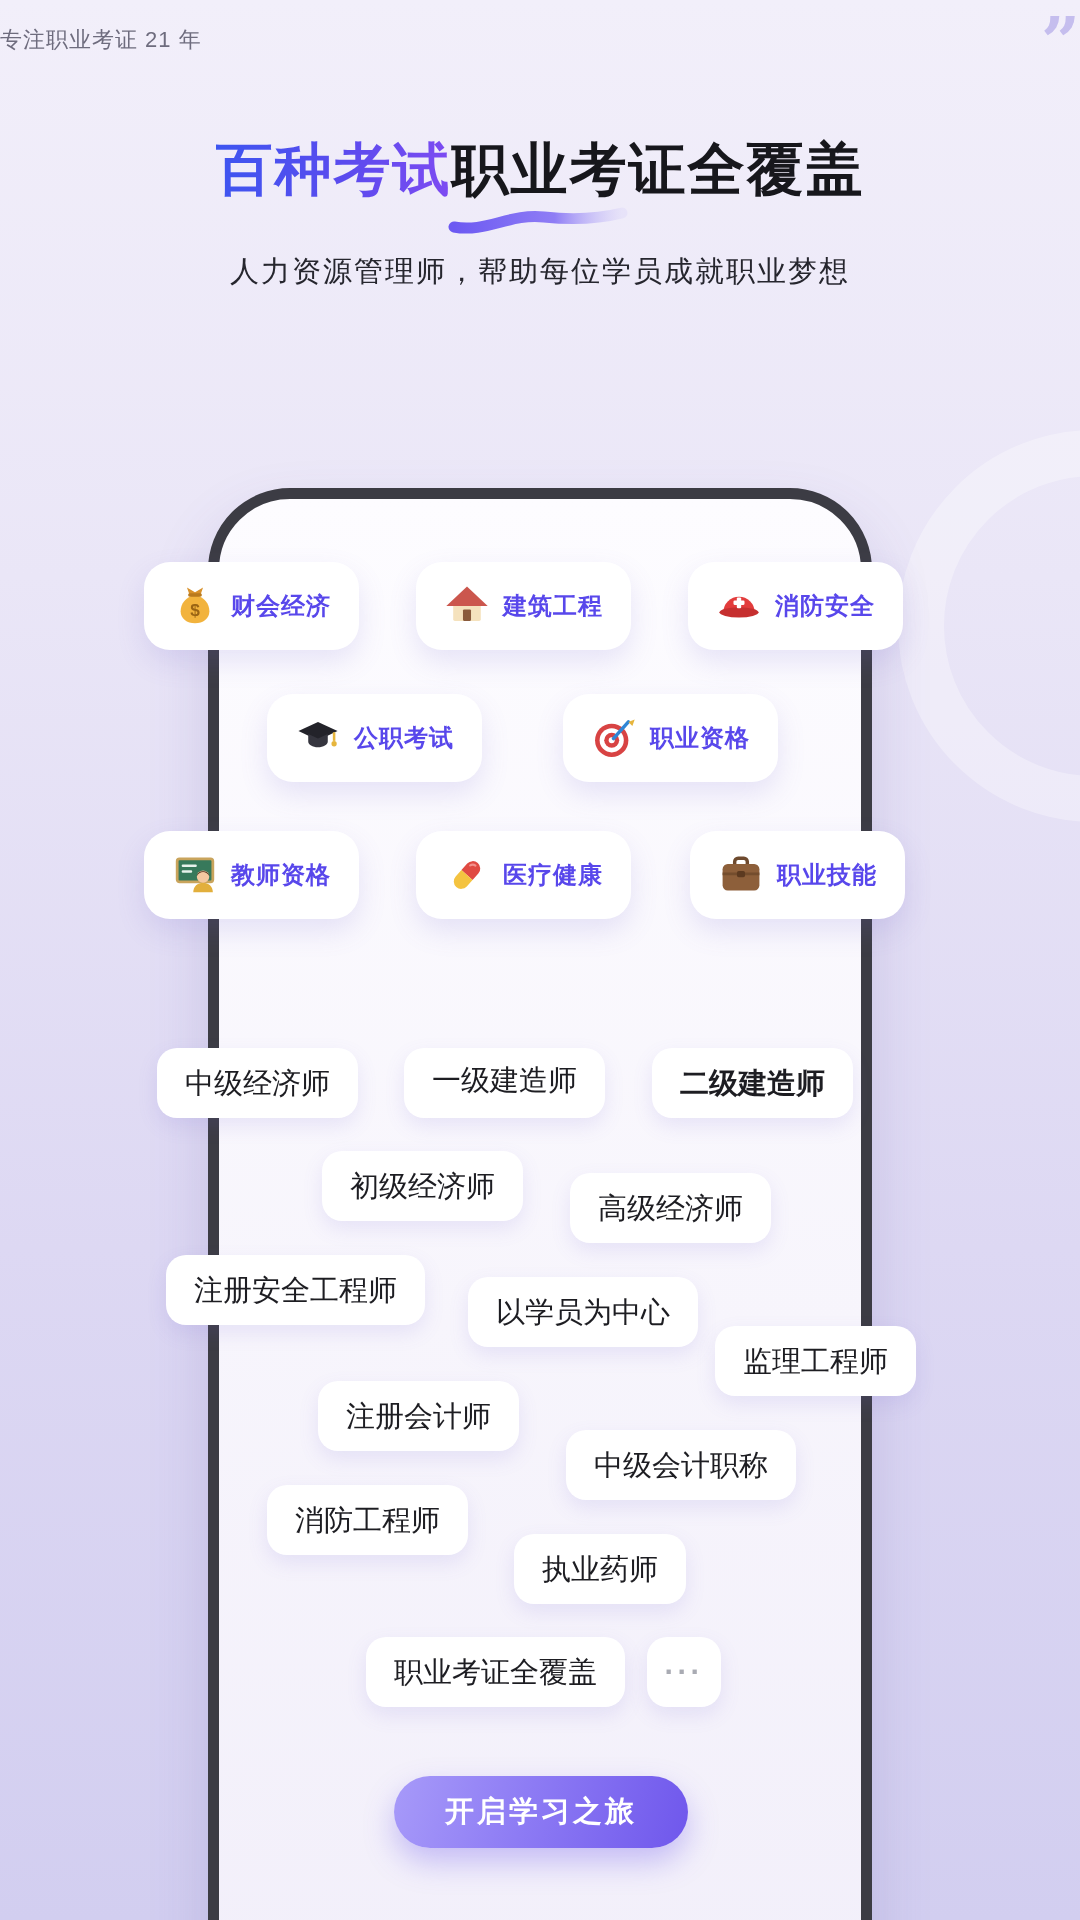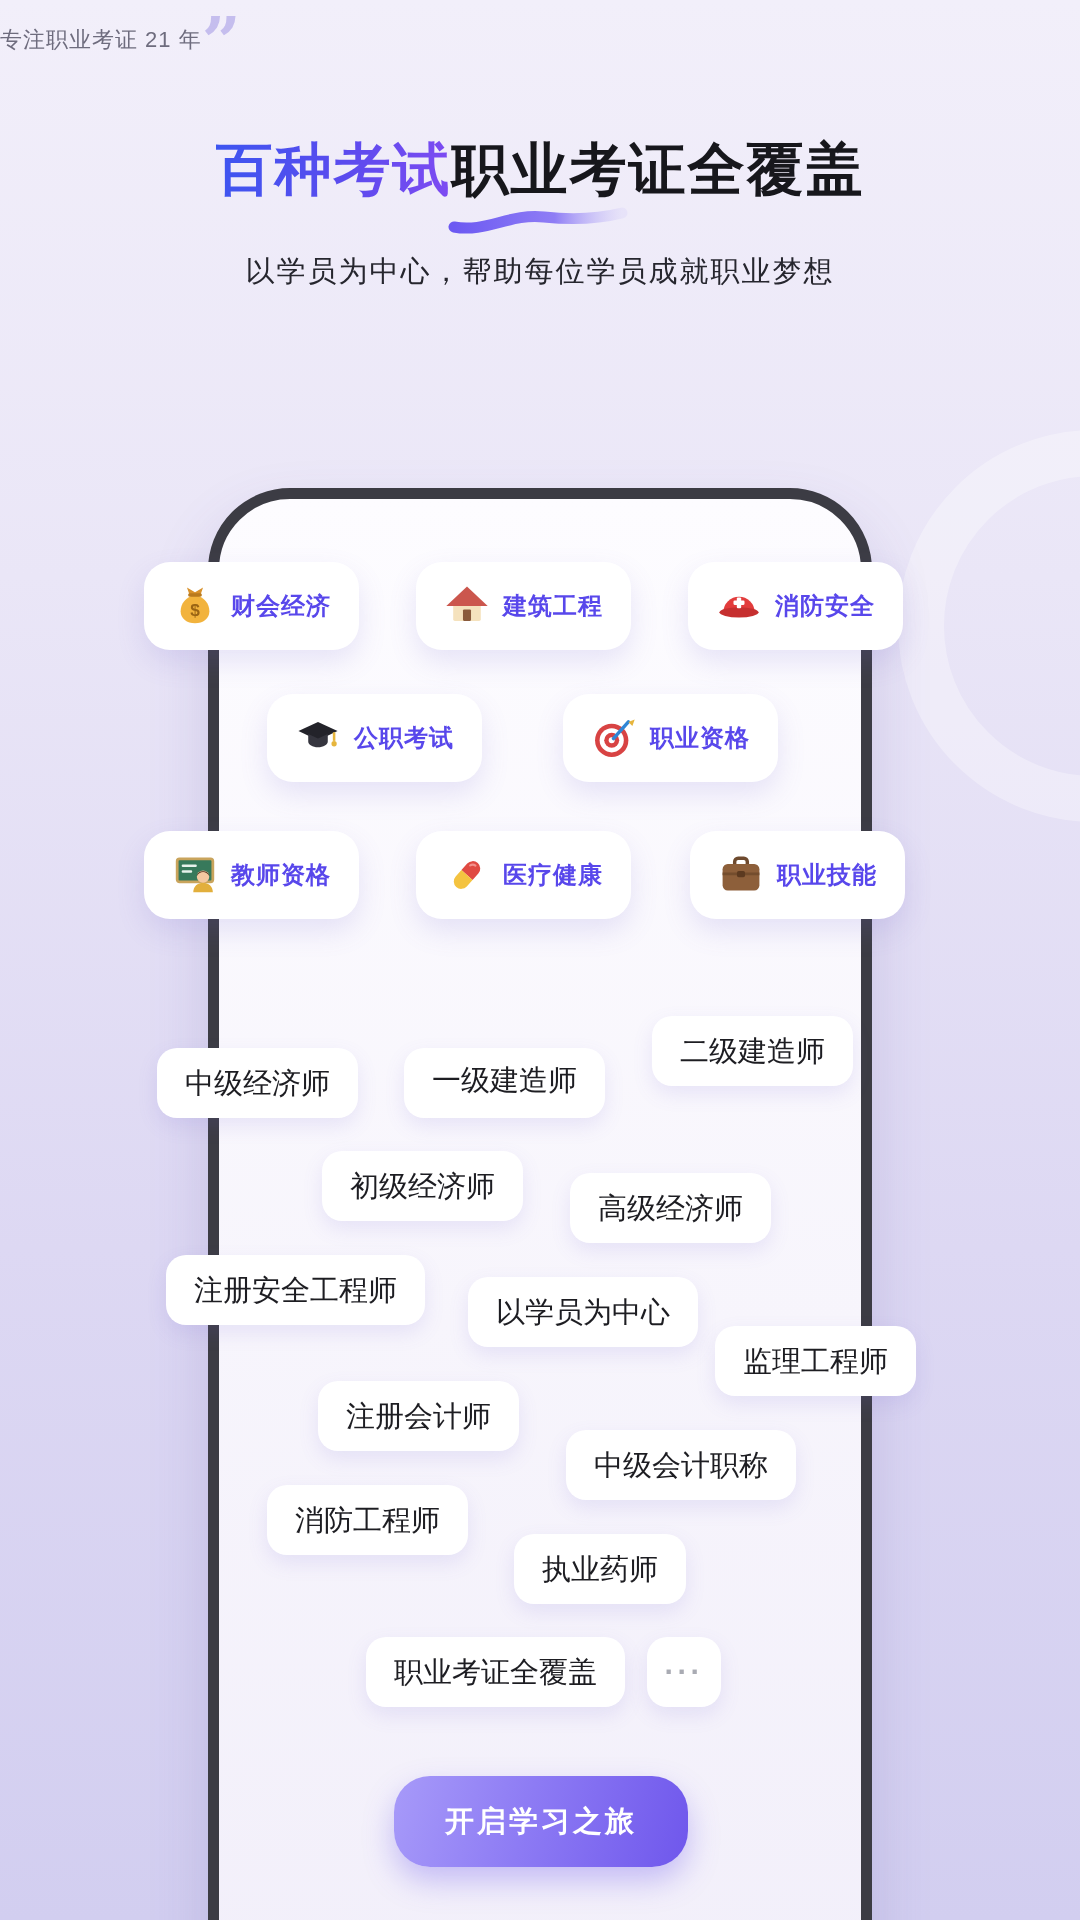--- a/index.html
+++ b/index.html
@@ -10,21 +10,21 @@
     font-family:"Liberation Sans","DejaVu Sans",sans-serif;
   }
   
   .ring{
     position:absolute; left:898px; top:430px; width:392px; height:392px;
     border:46px solid rgba(255,255,255,0.32); border-radius:50%;
   }
   
   .tagline-row{
     position:absolute; top:18px; left:0; width:100%;
-    display:flex; justify-content:flex-start; align-items:flex-start; gap:0;
+    display:flex; justify-content:space-between; align-items:flex-start; gap:0;
   }
   .tagline{ font-size:22px; color:#6E6C7E; line-height:44px; letter-spacing:1px; }
   .quote{
     font-size:68px; line-height:50px; color:#AEA4E8; opacity:.65;
     font-family:"DejaVu Serif","Liberation Serif",serif; font-weight:bold;
     position:relative; top:-2px;
   }
   .title{
     position:absolute; top:136px; left:0; width:100%; text-align:center;
     font-size:57px; font-weight:900; color:#17171C; letter-spacing:2px; line-height:66px;
@@ -59,33 +59,33 @@
   .chip-label{ font-size:24px; font-weight:bold; color:#5847EB; letter-spacing:1px; white-space:nowrap; }
   .c1{ left:144px; top:562px; } .c2{ left:416px; top:562px; } .c3{ left:688px; top:562px; }
   .c4{ left:267px; top:694px; } .c5{ left:563px; top:694px; }
   .c6{ left:144px; top:831px; } .c7{ left:416px; top:831px; } .c8{ left:690px; top:831px; }
   
   .tag{
     position:absolute; height:70px; line-height:70px; background:#fff; border-radius:20px;
     padding:0 28px; font-size:29px; color:#1D1D22; font-weight:500; white-space:nowrap;
     box-shadow:0 8px 20px rgba(118,103,206,.13);
   }
-  .t1{ left:157px; top:1048px; } .t2{ left:404px; top:1048px;font-family:Liberation Mono, monospace; } .t3{ left:652px; top:1016px; }
+  .t1{ left:157px; top:1048px; } .t2{ left:404px; top:1048px;font-family:Liberation Mono, monospace; } .t3{ left:652px; top:1048px;font-weight:bold; }
   .t4{ left:322px; top:1151px; } .t5{ left:570px; top:1173px; }
   .t6{ left:166px; top:1255px; } .t7{ left:468px; top:1277px; } .t8{ left:715px; top:1326px; }
   .t9{ left:318px; top:1381px; } .t10{ left:566px; top:1430px; }
   .t11{ left:267px; top:1485px; } .t12{ left:514px; top:1534px; }
   .t13{ left:366px; top:1637px; }
   .more{
     left:647px; top:1637px; width:74px; padding:0; text-align:center;
     color:#A9ABB3; font-weight:900; font-size:30px; letter-spacing:3px;
   }
   
   .cta{
-    position:absolute; left:394px; top:1776px; width:294px; height:91px;
+    position:absolute; left:394px; top:1776px; width:294px; height:72px;
     border:none; border-radius:36px; cursor:pointer;
     background:linear-gradient(105deg,#A79AF9 0%,#8D7BF4 45%,#6F57EC 100%);
     color:#fff; font-size:29px; font-weight:600; letter-spacing:3px;
     font-family:"Liberation Sans","DejaVu Sans",sans-serif;
     box-shadow:0 14px 30px rgba(108,88,236,.35);
     display:flex; align-items:center; justify-content:center;
   }
 </style>
 </head>
 <body>
@@ -105,21 +105,21 @@
     <defs>
       <linearGradient id="sw" x1="0" y1="0" x2="1" y2="0">
         <stop offset="0" stop-color="#6C59F2"></stop>
         <stop offset="0.6" stop-color="#8F7DF5"></stop>
         <stop offset="1" stop-color="#CFC8F8" stop-opacity="0.25"></stop>
       </linearGradient>
     </defs>
     <path d="M6 21 C 38 27, 62 7, 96 11 C 124 14, 150 13, 174 7" stroke="url(#sw)" stroke-width="11" fill="none" stroke-linecap="round"></path>
   </svg>
 
-  <div class="subtitle">以学员为中心，帮助每位学员成就职业梦想</div>
+  <div class="subtitle">人力资源管理师，帮助每位学员成就职业梦想</div>
 
   <div class="phone"></div>
 
   <div class="chip c1">
     <span class="chip-icon">
       <svg width="46" height="46" viewBox="0 0 40 40">
         <path d="M13 4 l7 4 7 -4 -2.5 7 h-9 z" fill="#D8912B"></path>
         <path d="M20 10 c-8 2.5 -12.5 8 -12.5 14.5 C7.5 31 13 35 20 35 s12.5 -4 12.5 -10.5 C32.5 18 28 12.5 20 10 z" fill="#F2B33D"></path>
         <path d="M15.5 10.5 h9" stroke="#B97A1E" stroke-width="3" stroke-linecap="round"></path>
         <text x="20" y="29" font-size="15" font-weight="bold" fill="#9A6414" text-anchor="middle">$</text>

